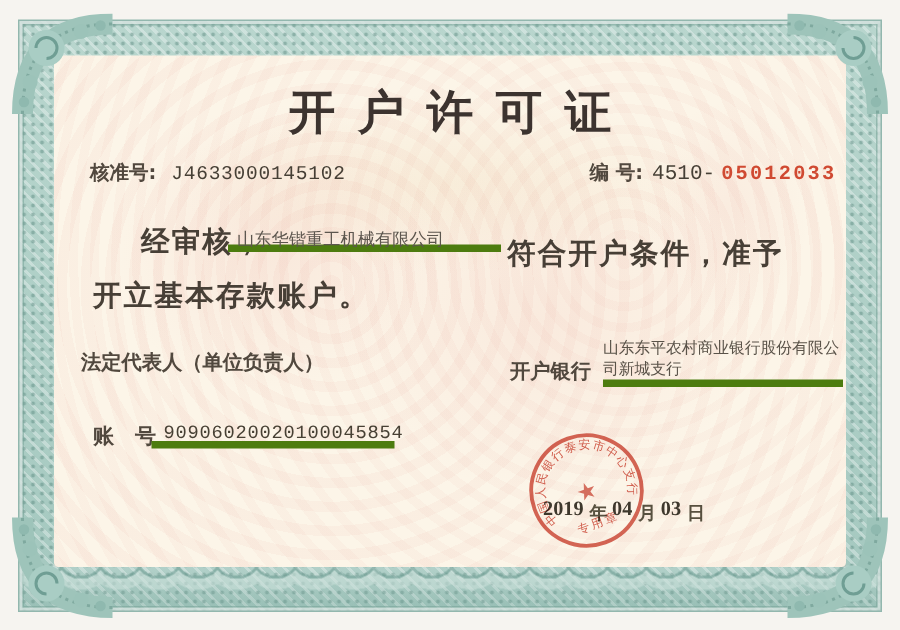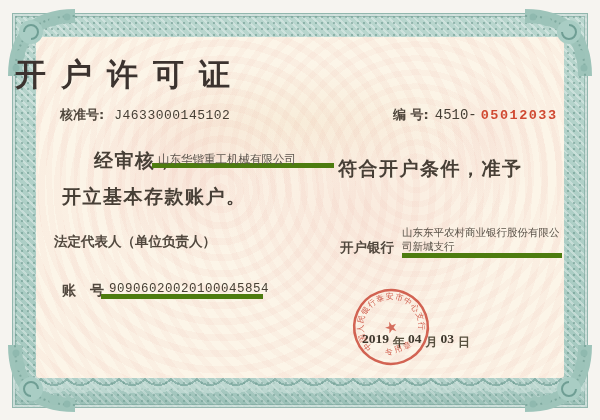--- a/index.html
+++ b/index.html
@@ -44,21 +44,21 @@
     background:
       radial-gradient(closest-side at 28% 38%, rgba(231,156,146,.14), transparent 75%),
       radial-gradient(closest-side at 62% 52%, rgba(231,156,146,.12), transparent 70%),
       radial-gradient(closest-side at 85% 30%, rgba(231,156,146,.10), transparent 70%),
       radial-gradient(closest-side at 50% 25%, rgba(214,170,96,.10), transparent 70%),
       repeating-radial-gradient(circle at 35% 45%, rgba(228,150,140,.07) 0 7px, transparent 7px 16px),
       repeating-radial-gradient(circle at 72% 40%, rgba(228,150,140,.06) 0 6px, transparent 6px 14px);
   }
   .txt{position:absolute;z-index:4;color:#4a4239;}
   .title{
-    left:0;right:0;top:54px;text-align:left;
+    left:0;right:0;top:54px;text-align:center;
     font-size:31px;font-weight:700;color:#3c332f;
     letter-spacing:15px;padding-left:15px;
   }
   .lbl{font-size:13px;font-weight:600;color:#51483e;}
   .mono{font-family:"Liberation Mono",monospace;}
   .approval-row{left:60px;top:104px;}
   .approval-row .num{font-size:13px;color:#463f35;margin-left:10px;letter-spacing:.5px;}
   .serial-row{left:393px;top:104px;}
   .serial-row .pre{font-size:14px;color:#463f35;margin-left:6px;}
   .serial-row .red{font-size:13.5px;color:#d04a32;letter-spacing:1.5px;margin-left:4px;font-weight:600;}

